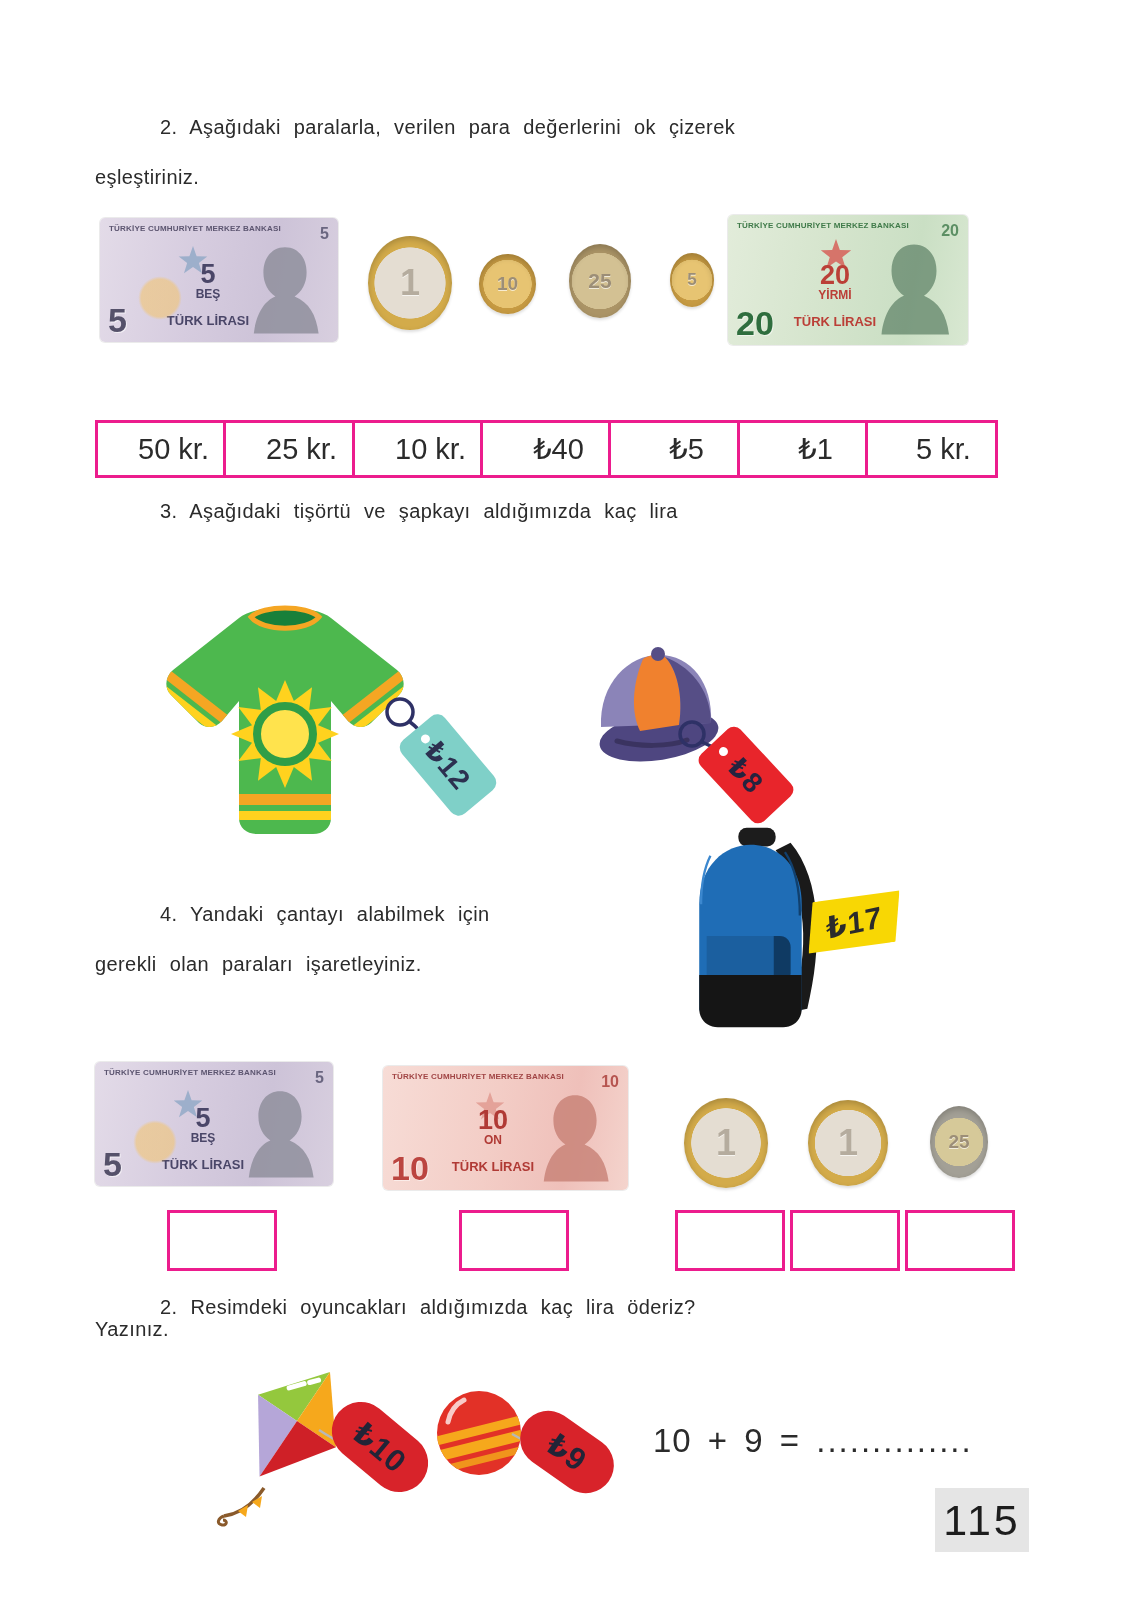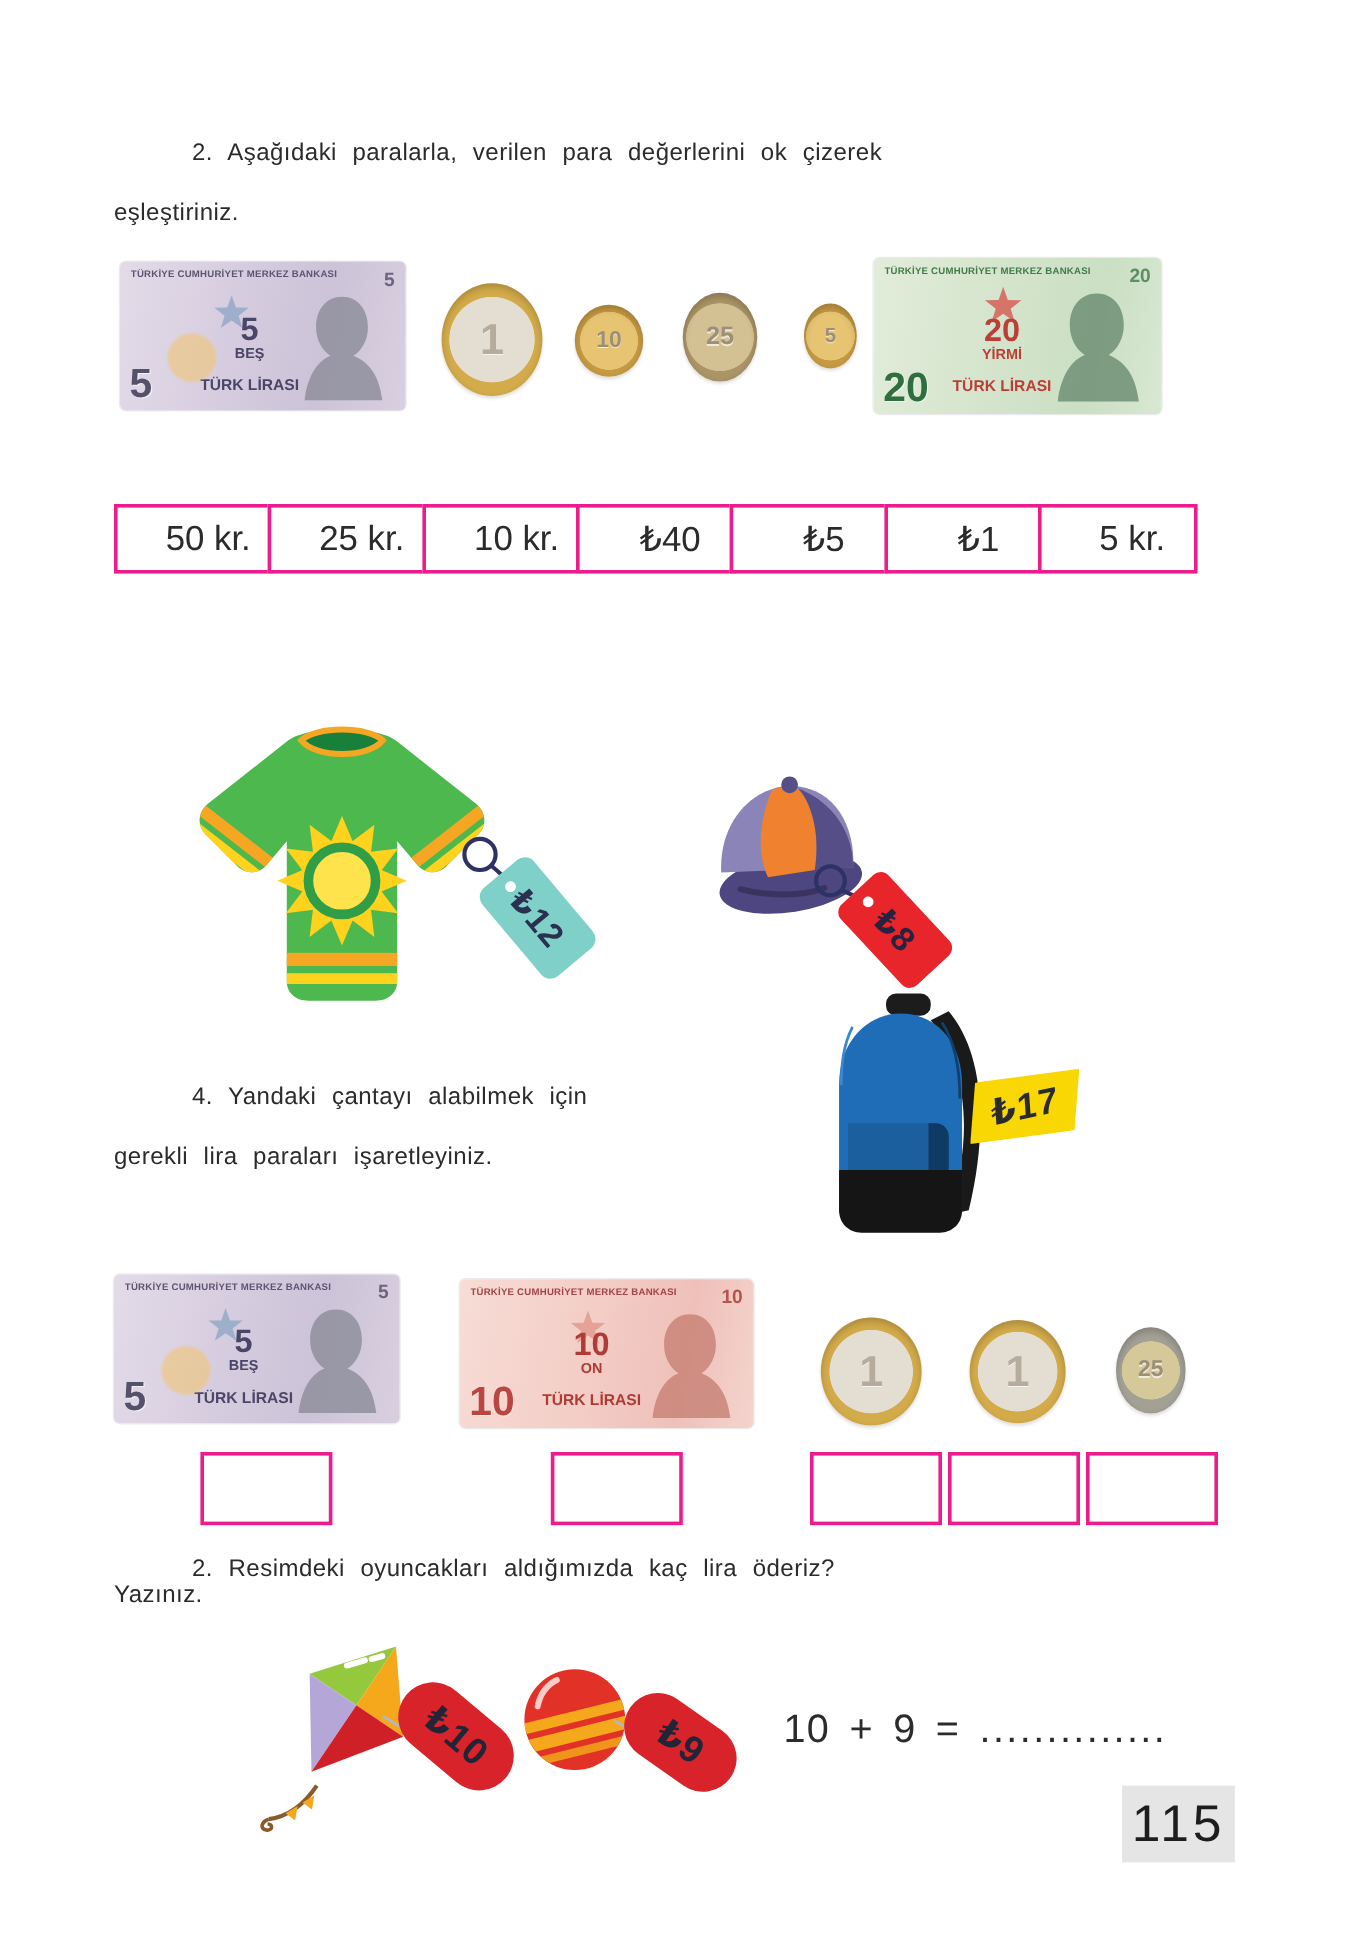--- a/index.html
+++ b/index.html
@@ -127,20 +127,21 @@
   </div>
 
   <div class="vbox" style="left:95px;top:420px;width:103px;">50 kr.</div>
   <div class="vbox" style="left:223px;top:420px;width:103px;">25 kr.</div>
   <div class="vbox" style="left:352px;top:420px;width:103px;">10 kr.</div>
   <div class="vbox" style="left:480px;top:420px;width:103px;">₺40</div>
   <div class="vbox" style="left:608px;top:420px;width:103px;">₺5</div>
   <div class="vbox" style="left:737px;top:420px;width:103px;">₺1</div>
   <div class="vbox" style="left:865px;top:420px;width:103px;">5 kr.</div>
 
+  <div class="qline" style="left:160px;top:500px;">3. Aşağıdaki tişörtü ve şapkayı aldığımızda kaç lira</div>
 
   <svg class="img-abs" style="left:135px;top:596px;" width="300" height="250" viewBox="0 0 300 250">
     <defs>
       <clipPath id="teeClip">
         <path d="M104,22 C120,8 180,8 196,22 L262,74 C270,81 271,92 264,99 L236,127 C229,133 219,132 213,125 L196,105 L196,222 C196,232 188,238 178,238 L122,238 C112,238 104,232 104,222 L104,105 L87,125 C81,132 71,133 64,127 L36,99 C29,92 30,81 38,74 Z"></path>
       </clipPath>
       <path id="petal" d="M150,84 L139,110 L161,110 Z"></path>
     </defs>
     <path d="M104,22 C120,8 180,8 196,22 L262,74 C270,81 271,92 264,99 L236,127 C229,133 219,132 213,125 L196,105 L196,222 C196,232 188,238 178,238 L122,238 C112,238 104,232 104,222 L104,105 L87,125 C81,132 71,133 64,127 L36,99 C29,92 30,81 38,74 Z" fill="#4db84e"></path>
     <g clip-path="url(#teeClip)">
@@ -191,21 +192,21 @@
     <path d="M34,98 C56,104 86,104 104,97" fill="none" stroke="#3a3360" stroke-width="5" stroke-linecap="round"></path>
   </svg>
 
   <svg class="string-svg" style="left:668px;top:718px;" width="70" height="45" viewBox="0 0 70 45">
     <circle cx="24" cy="16" r="12" fill="none" stroke="#2e3166" stroke-width="3.5"></circle>
     <path d="M34,24 C44,29 50,31 57,34" fill="none" stroke="#2e3166" stroke-width="3.5"></path>
   </svg>
   <div class="tag tag-redpent tag-hole" style="left:700px;top:748px;">₺8</div>
 
   <div class="qline" style="left:160px;top:903px;">4. Yandaki çantayı alabilmek için</div>
-  <div class="qline" style="left:95px;top:953px;">gerekli lira paraları işaretleyiniz.</div>
+  <div class="qline" style="left:95px;top:953px;">gerekli olan paraları işaretleyiniz.</div>
 
   <svg class="img-abs" style="left:682px;top:826px;" width="150" height="205" viewBox="0 0 160 220">
     <rect x="60" y="2" width="40" height="20" rx="9" fill="#1c1c1c"></rect>
     <path d="M116,18 C150,58 150,130 134,196 L116,200 C138,132 134,70 100,26 Z" fill="#1a1a1a"></path>
     <path d="M18,198 L18,84 C18,42 46,20 73,20 C102,20 128,42 128,84 L128,198 Z" fill="#1f6db6"></path>
     <path d="M110,28 C122,46 126,70 126,96" fill="none" stroke="#11406e" stroke-width="2.5"></path>
     <path d="M30,32 C22,48 20,64 20,84" fill="none" stroke="#3c88cf" stroke-width="2.5"></path>
     <path d="M26,118 L104,118 C111,118 116,123 116,130 L116,158 C116,164 111,168 104,168 L26,168 Z" fill="#1b5f9f"></path>
     <path d="M104,118 C111,118 116,123 116,130 L116,158 C116,164 111,168 104,168 L98,168 L98,118 Z" fill="#0f3a63"></path>
     <path d="M18,160 L128,160 L128,196 C128,208 119,216 108,216 L38,216 C27,216 18,208 18,196 Z" fill="#151515"></path>

